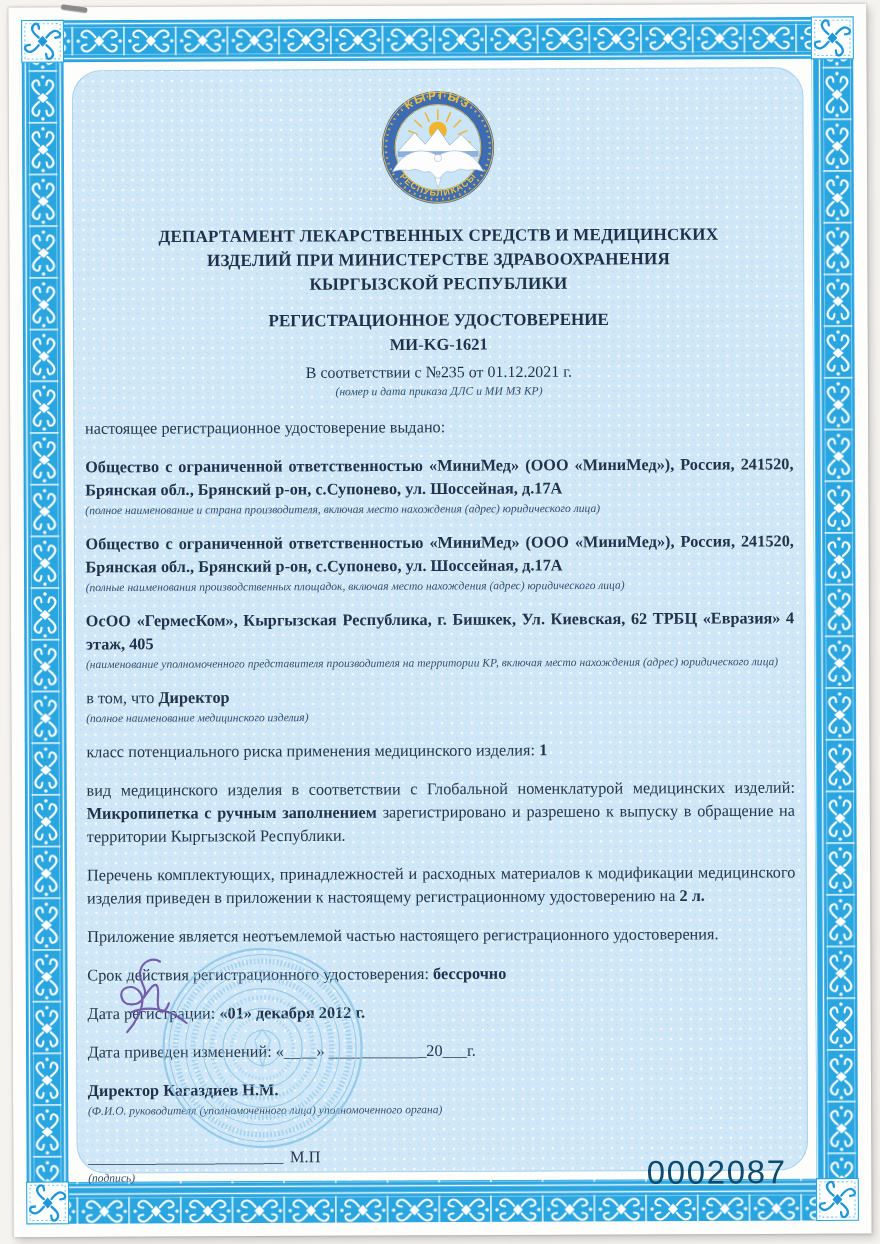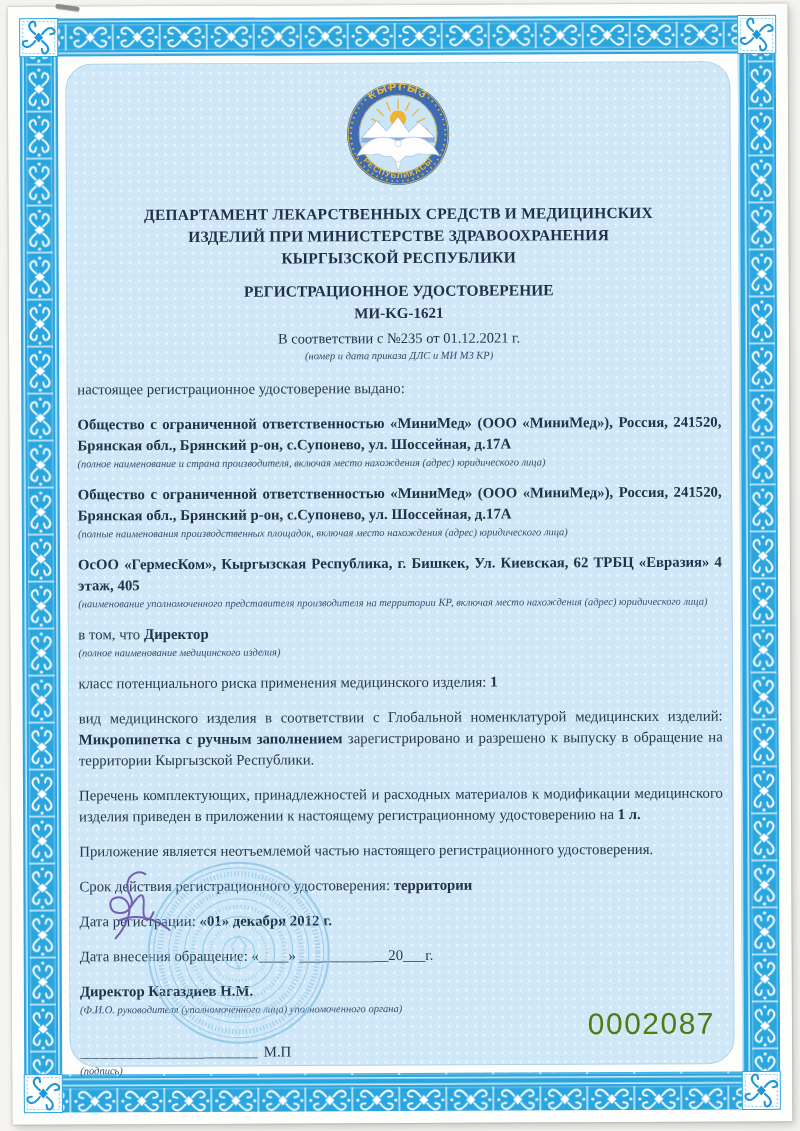--- a/index.html
+++ b/index.html
@@ -26,22 +26,22 @@
   .j{text-align:justify;}
   .b{font-weight:bold;color:#20334b;}
   b{color:#20334b;}
   .cap-block{margin-bottom:14px;}
   .gap-lg{margin-top:6px;}
   .sig-row{margin-top:26px;}
   .sig-line{letter-spacing:0;font-family:Liberation Mono, monospace;}
   .mp{margin-left:6px;}
   .stamp{position:absolute;left:132px;top:852px;opacity:.85;pointer-events:none;}
   .signature{position:absolute;left:88px;top:862px;pointer-events:none;}
-  .serial{position:absolute;right:77px;top:1003px;
-    font-family:"Liberation Sans",sans-serif;font-size:30px;color:#4d7c0f;
+  .serial{position:absolute;right:77px;top:1046px;
+    font-family:"Liberation Sans",sans-serif;font-size:30px;color:#0c4a6e;
     letter-spacing:1.5px;}
 </style>
 </head>
 <body>
 
 <div class="paper">
 
   <svg class="frame" width="780" height="1118" viewBox="0 0 780 1118">
     <defs>
       <path id="curl" d="M3.5 -3.5 Q11 -13 15.5 -7.5 Q17.5 -3.5 11.5 -3.2"></path>
@@ -189,29 +189,29 @@
       <p class="b j tight">ОсОО «ГермесКом», Кыргызская Республика, г. Бишкек, Ул. Киевская, 62 ТРБЦ «Евразия» 4 этаж, 405</p>
       <div class="cap cap-block">(наименование уполномоченного представителя производителя на территории КР, включая место нахождения (адрес) юридического лица)</div>
 
       <p class="tight"><span>в том, что </span><b>Директор</b></p>
       <div class="cap cap-block">(полное наименование медицинского изделия)</div>
 
       <p><span>класс потенциального риска применения медицинского изделия: </span><b>1</b></p>
 
       <p class="j"><span>вид медицинского изделия в соответствии с Глобальной номенклатурой медицинских изделий: </span><b>Микропипетка с ручным заполнением</b><span> зарегистрировано и разрешено к выпуску в обращение на территории Кыргызской Республики.</span></p>
 
-      <p class="j"><span>Перечень комплектующих, принадлежностей и расходных материалов к модификации медицинского изделия приведен в приложении к настоящему регистрационному удостоверению на </span><b>1 л.</b></p>
+      <p class="j"><span>Перечень комплектующих, принадлежностей и расходных материалов к модификации медицинского изделия приведен в приложении к настоящему регистрационному удостоверению на </span><b>2 л.</b></p>
 
       <p>Приложение является неотъемлемой частью настоящего регистрационного удостоверения.</p>
 
-      <p class="gap-lg"><span>Срок действия регистрационного удостоверения: </span><b>территории</b></p>
+      <p class="gap-lg"><span>Срок действия регистрационного удостоверения: </span><b>бессрочно</b></p>
 
       <p class="gap-lg"><span>Дата регистрации: </span><b>«01» декабря 2012 г.</b></p>
 
-      <p class="gap-lg"><span>Дата внесения обращение: </span><span>«____» ____________20___г.</span></p>
+      <p class="gap-lg"><span>Дата приведен изменений: </span><span>«____» ____________20___г.</span></p>
 
       <p class="b tight gap-lg">Директор Кагаздиев Н.М.</p>
       <div class="cap">(Ф.И.О. руководителя (уполномоченного лица) уполномоченного органа)</div>
 
       <div class="sig-row"><span class="sig-line">____________________</span><span class="mp">М.П</span></div>
       <div class="cap">(подпись)</div>
     </div>
   </div>
 
   <svg class="stamp" width="190" height="190" viewBox="0 0 190 190">

